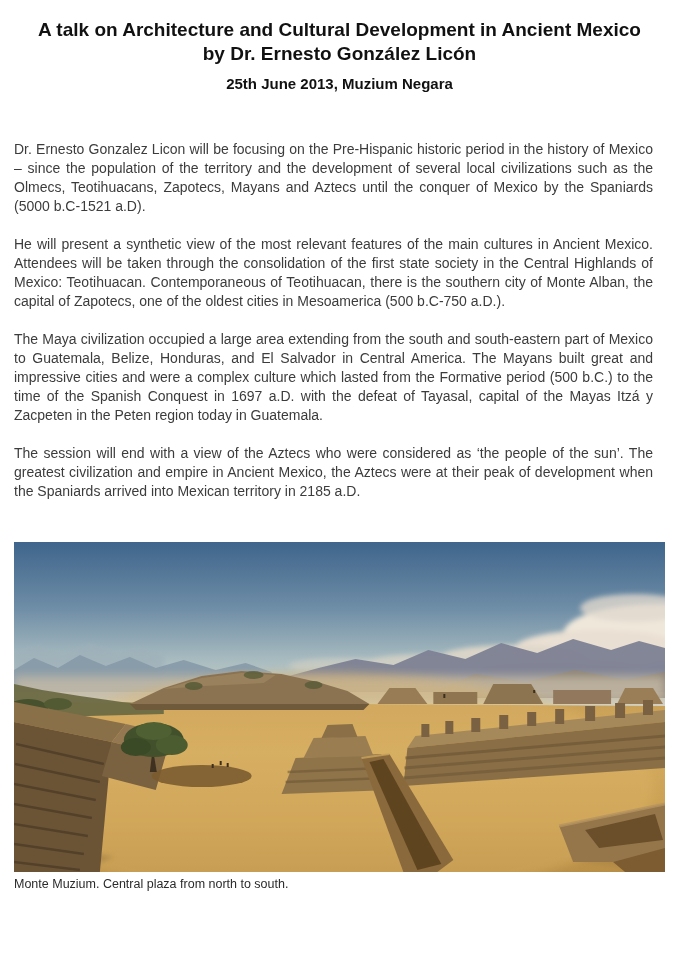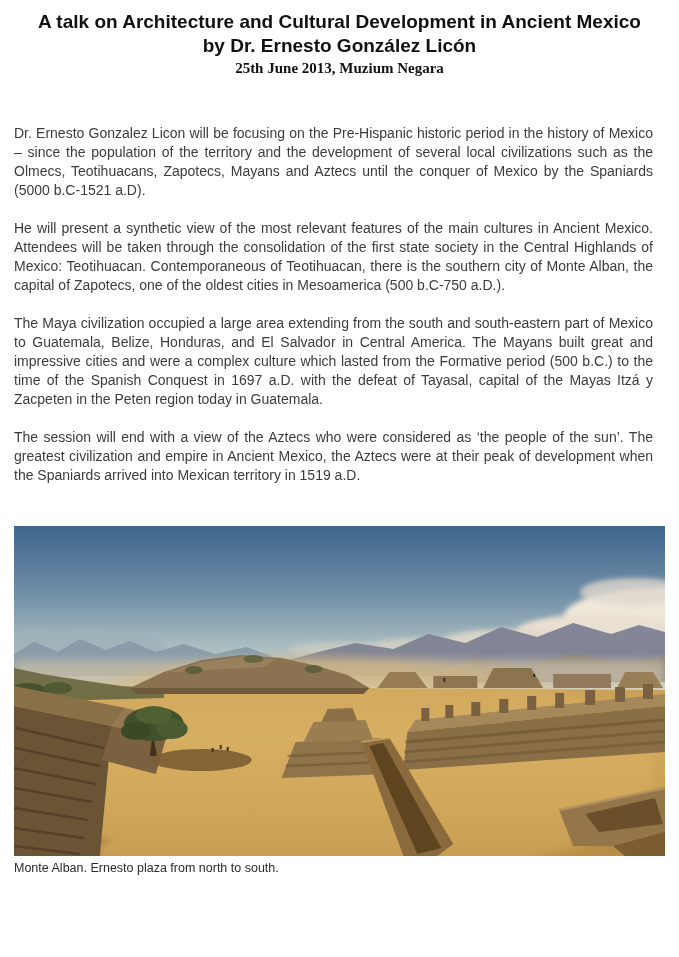--- a/index.html
+++ b/index.html
@@ -11,31 +11,30 @@
     background: #ffffff;
     font-family: "Liberation Sans", sans-serif;
     overflow: hidden;
   }
   .title {
     font-size: 19px;
     line-height: 24px;
     font-weight: bold;
     text-align: center;
     color: var(--title-text, #111111);
-    margin: 0 auto;
+    margin: 8px auto;
     max-width: 630px;
   }
   .subtitle {
     font-size: 15px;
     line-height: 20px;
     font-weight: bold;
     text-align: center;
     color: var(--title-text, #111111);
     margin: 0;
-    font-family: Liberation Serif, serif;
   }
   .body-text { margin-top: 46px; }
   .body-text p {
     font-size: 14px;
     line-height: 19px;
     text-align: justify;
     color: var(--body-text, #3c3c3c);
     margin: 0 12px 19px 0;
   }
   figure { margin: 41px 0 0 0; }
@@ -56,21 +55,21 @@
 
 <div class="page">
 
   <h1 class="title">A talk on Architecture and Cultural Development in Ancient Mexico by Dr. Ernesto González Licón</h1>
   <h2 class="subtitle">25th June 2013, Muzium Negara</h2>
 
   <div class="body-text">
     <p>Dr. Ernesto Gonzalez Licon will be focusing on the Pre-Hispanic historic period in the history of Mexico – since the population of the territory and the development of several local civilizations such as the Olmecs, Teotihuacans, Zapotecs, Mayans and Aztecs until the conquer of Mexico by the Spaniards (5000 b.C-1521 a.D).</p>
     <p>He will present a synthetic view of the most relevant features of the main cultures in Ancient Mexico.  Attendees will be taken through the consolidation of the first state society in the Central Highlands of Mexico: Teotihuacan. Contemporaneous of Teotihuacan, there is the southern city of Monte Alban, the capital of Zapotecs, one of the oldest cities in Mesoamerica (500 b.C-750 a.D.).</p>
     <p>The Maya civilization occupied a large area extending from the south and south-eastern part of Mexico to Guatemala, Belize, Honduras, and El Salvador in Central America.  The Mayans built great and impressive cities and were a complex culture which lasted from the Formative period (500 b.C.) to the time of the Spanish Conquest in 1697 a.D. with the defeat of Tayasal, capital of the Mayas Itzá y Zacpeten in the Peten region today in Guatemala.</p>
-    <p>The session will end with a view of the Aztecs who were considered as ‘the people of the sun’. The greatest civilization and empire in Ancient Mexico, the Aztecs were at their peak of development when the Spaniards arrived into Mexican territory in 1519 a.D.</p>
+    <p>The session will end with a view of the Aztecs who were considered as ‘the people of the sun’. The greatest civilization and empire in Ancient Mexico, the Aztecs were at their peak of development when the Spaniards arrived into Mexican territory in 2185 a.D.</p>
   </div>
 
   <figure>
     <svg class="photo-frame" viewBox="0 0 652 330" preserveAspectRatio="none" role="img" aria-label="">
       <defs>
         <linearGradient id="sky" x1="0" y1="0" x2="0" y2="1">
           <stop offset="0" stop-color="#3f658c"></stop>
           <stop offset="0.40" stop-color="#6e8da6"></stop>
           <stop offset="0.72" stop-color="#a9bcc0"></stop>
           <stop offset="1" stop-color="#d8d6c8"></stop>
@@ -207,16 +206,16 @@
       </g>
 
       <g fill="#3d2f1d">
         <rect x="206" y="219" width="2" height="4"></rect>
         <rect x="213" y="221" width="2" height="4"></rect>
         <rect x="198" y="222" width="2" height="4"></rect>
         <rect x="430" y="152" width="2" height="4"></rect>
         <rect x="520" y="148" width="2" height="3"></rect>
       </g>
     </svg>
-    <figcaption>Monte Alban. Ernesto plaza from north to south.</figcaption>
+    <figcaption>Monte Muzium. Central plaza from north to south.</figcaption>
   </figure>
 
 </div>
 
 </body></html>

